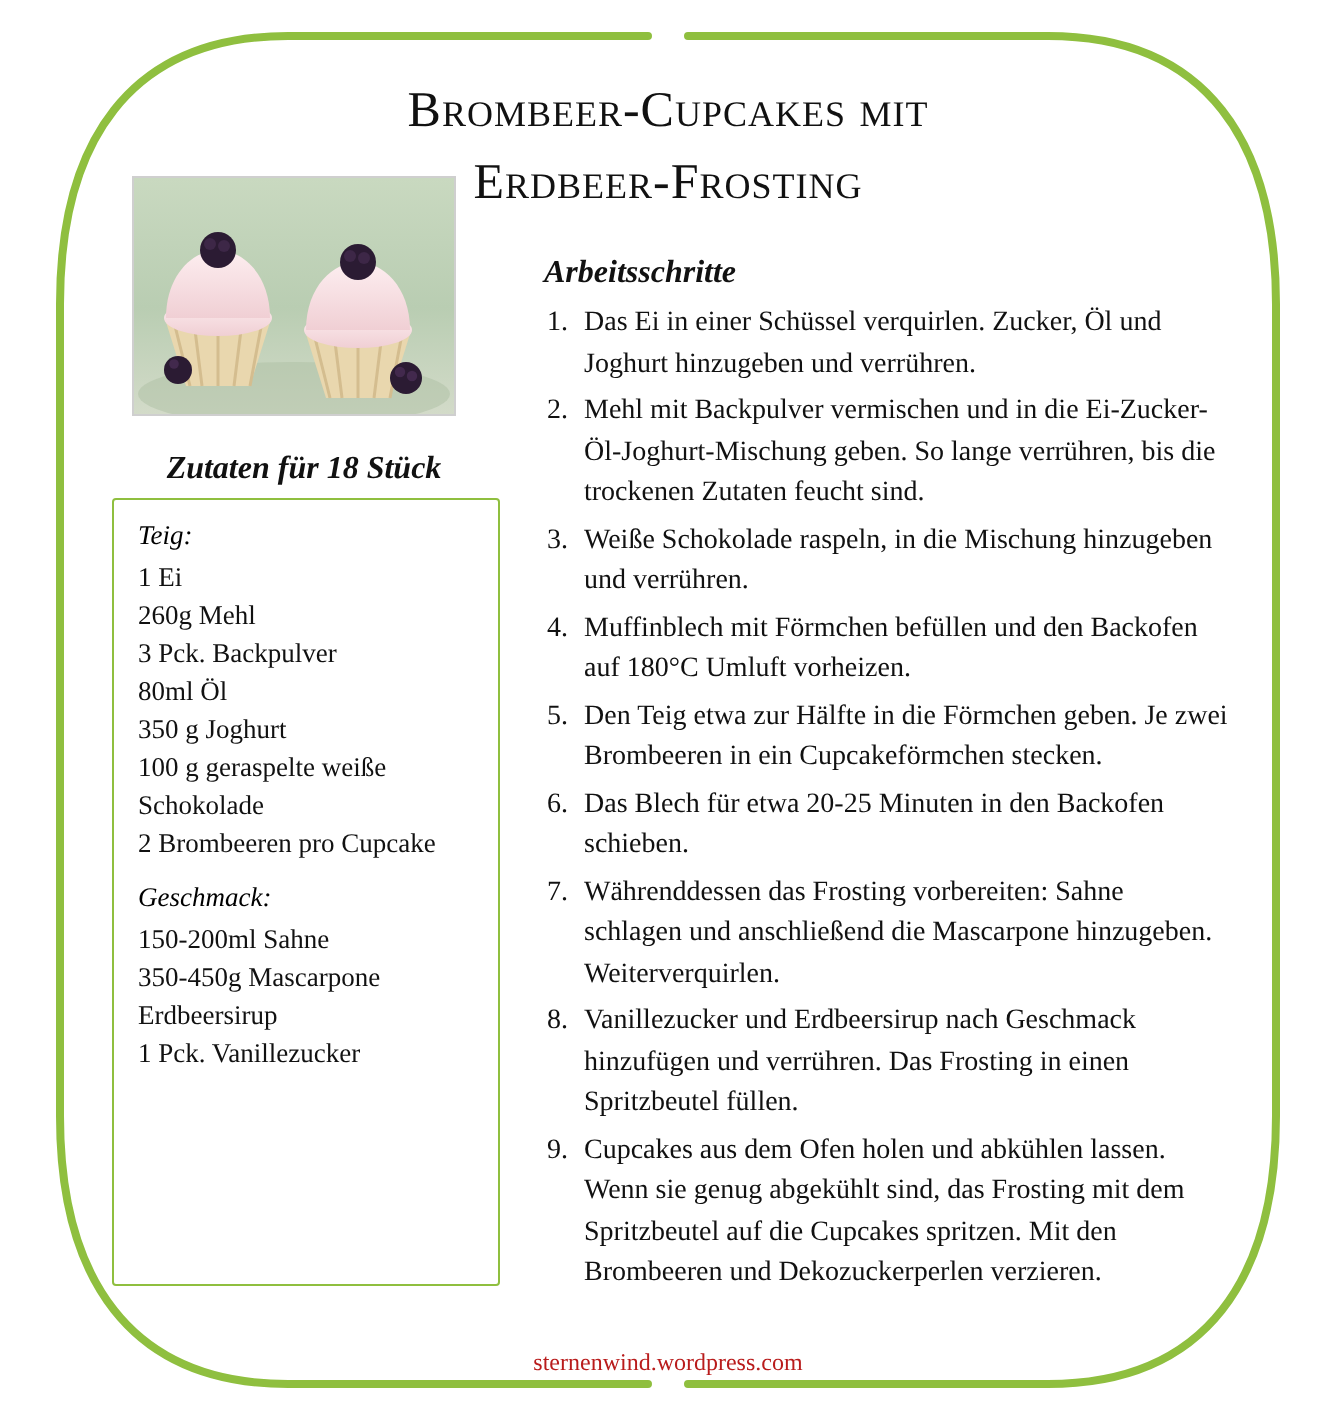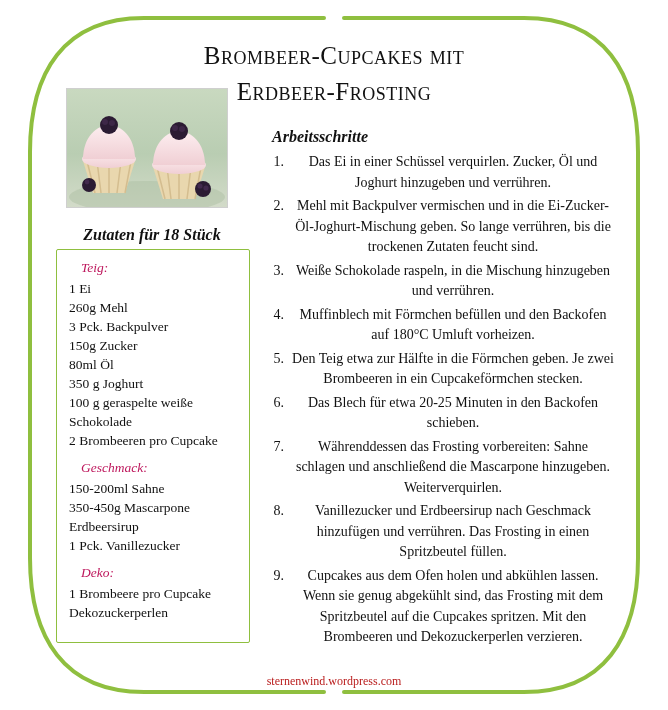--- a/index.html
+++ b/index.html
@@ -90,22 +90,21 @@
     padding: 10px 12px 8px 12px;
   }
   .ing-group {
     margin-bottom: 10px;
   }
   .ing-group:last-child { margin-bottom: 0; }
   .ing-title {
     font-style: italic;
     font-size: 13.5px;
     margin-bottom: 3px;
-    color: #be185d;
-    margin-left: 12px;
+    color: #000000;
   }
   .ing-item {
     font-size: 13.5px;
     line-height: 19px;
     color: #111;
   }
 
   
   .steps-heading {
     position: absolute;
@@ -134,21 +133,21 @@
   }
   .step-num {
     width: 24px;
     flex: 0 0 24px;
     text-align: right;
     padding-right: 8px;
     box-sizing: border-box;
   }
   .step-text {
     flex: 1 1 auto;
-    text-align: center;
+    text-align: left;
   }
 
   
   .footer {
     position: absolute;
     left: 0;
     top: 674px;
     width: 668px;
     text-align: center;
     font-size: 12px;
@@ -214,41 +213,35 @@
 
   <div class="ingredients-heading">Zutaten für 18 Stück</div>
 
   <div class="ingredients-box">
 
     <div class="ing-group">
       <div class="ing-title">Teig:</div>
       <div class="ing-item">1 Ei</div>
       <div class="ing-item">260g Mehl</div>
       <div class="ing-item">3 Pck. Backpulver</div>
-      <div class="ing-item">150g Zucker</div>
       <div class="ing-item">80ml Öl</div>
       <div class="ing-item">350 g Joghurt</div>
       <div class="ing-item">100 g geraspelte weiße</div>
       <div class="ing-item">Schokolade</div>
       <div class="ing-item">2 Brombeeren pro Cupcake</div>
     </div>
 
     <div class="ing-group">
       <div class="ing-title">Geschmack:</div>
       <div class="ing-item">150-200ml Sahne</div>
       <div class="ing-item">350-450g Mascarpone</div>
       <div class="ing-item">Erdbeersirup</div>
       <div class="ing-item">1 Pck. Vanillezucker</div>
     </div>
 
-    <div class="ing-group">
-      <div class="ing-title">Deko:</div>
-      <div class="ing-item">1 Brombeere pro Cupcake</div>
-      <div class="ing-item">Dekozuckerperlen</div>
-    </div>
 
   </div>
 
   <div class="steps-heading">Arbeitsschritte</div>
 
   <ol class="steps">
     <li class="step">
       <span class="step-num">1.</span>
       <span class="step-text">Das Ei in einer Schüssel verquirlen. Zucker, Öl und Joghurt hinzugeben und verrühren.</span>
     </li>

